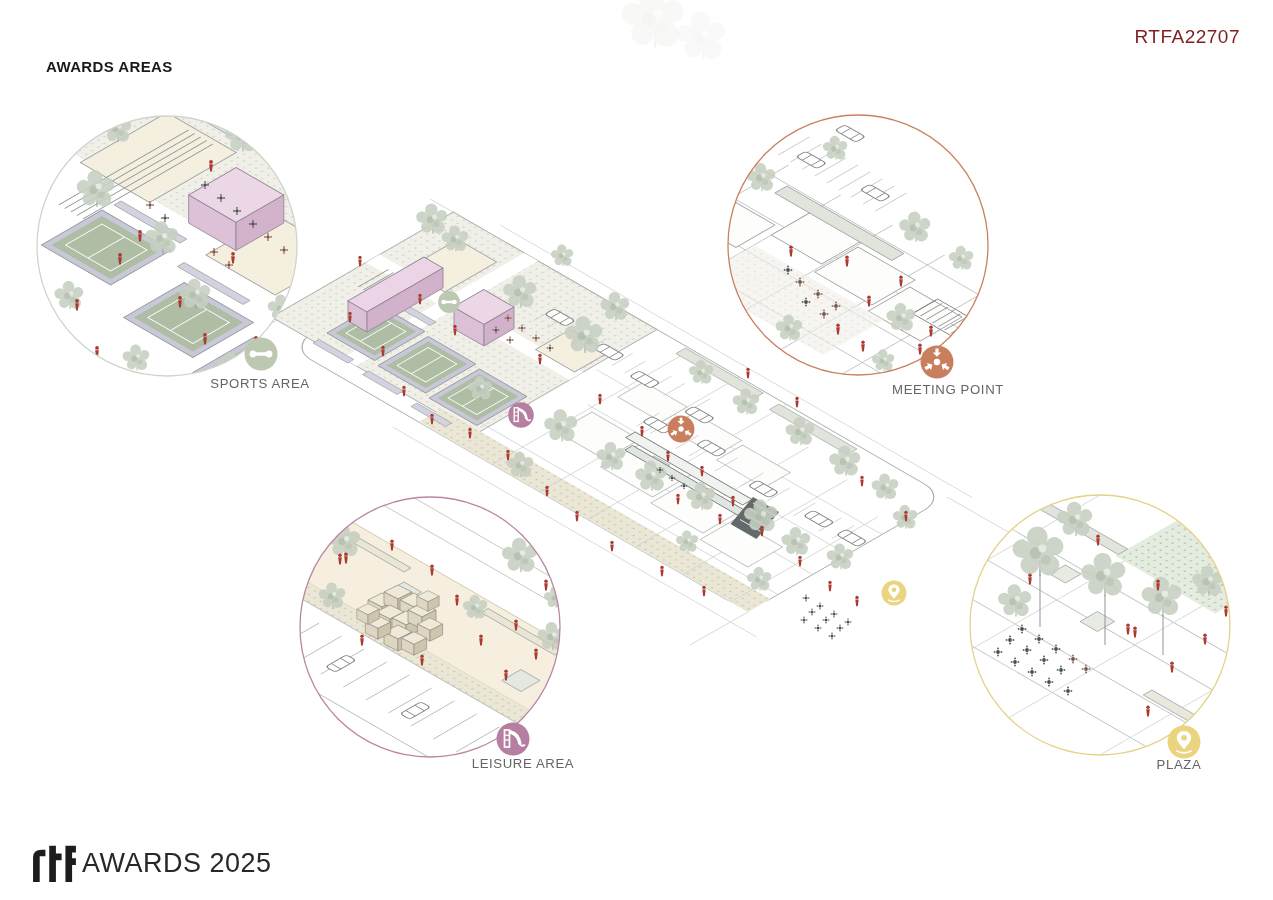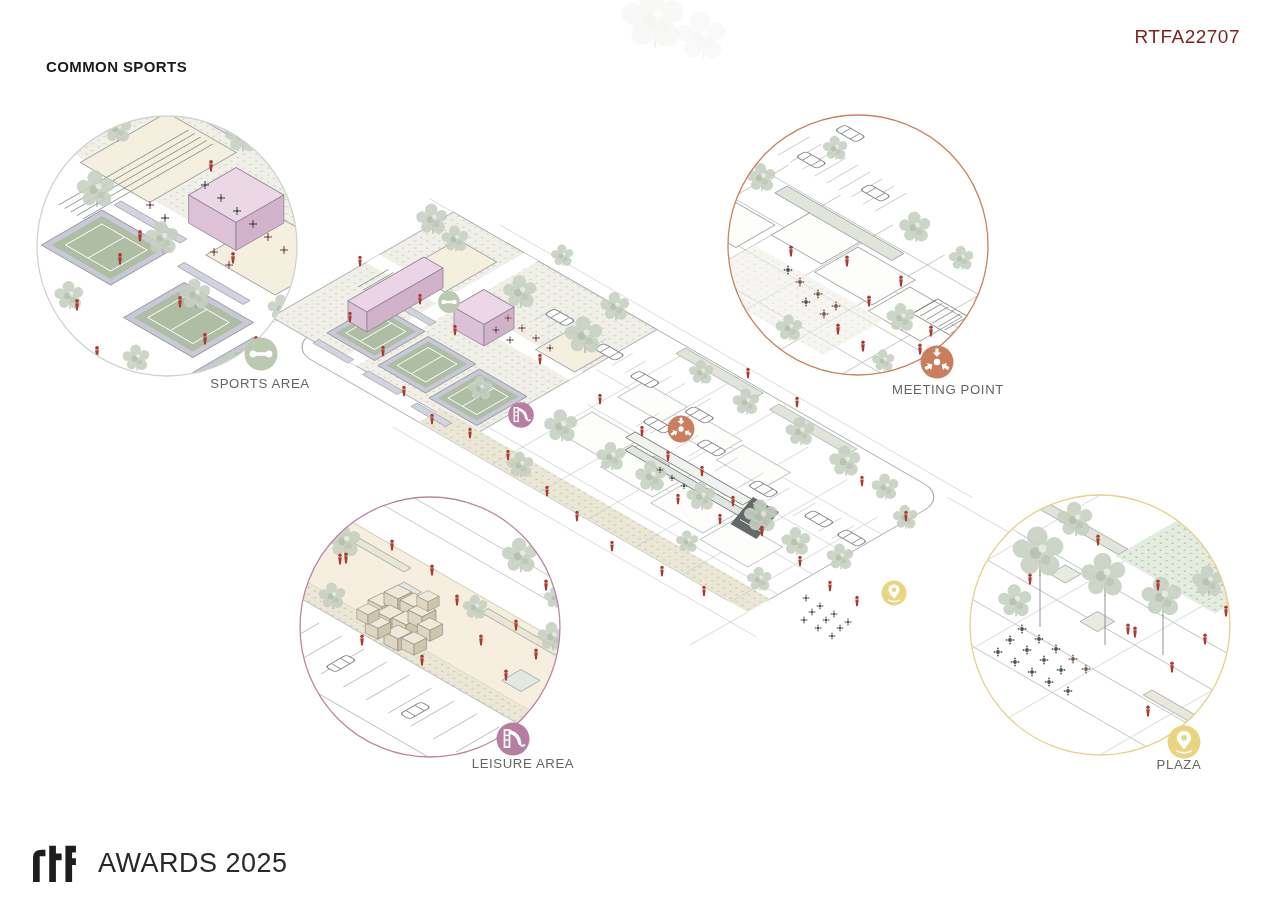--- a/index.html
+++ b/index.html
@@ -2,21 +2,21 @@
 <html><head>
 <meta charset="utf-8">
 <style>
   html,body{margin:0;padding:0;background:#ffffff;}
   .board{position:relative;width:1273px;height:900px;background:#ffffff;overflow:hidden;
          font-family:"Liberation Sans", sans-serif;}
   .board-svg{position:absolute;left:0;top:0;}
   .page-title{position:absolute;left:46px;top:58px;font-size:15px;font-weight:bold;
               color:#1a1a1a;letter-spacing:.4px;}
   .project-code{position:absolute;right:33px;top:26px;font-size:19px;color:#7f1d1d;letter-spacing:.5px;}
-  .footer{position:absolute;left:30px;top:843px;display:flex;align-items:center;gap:20px;}
+  .footer{position:absolute;left:30px;top:843px;display:flex;align-items:center;gap:4px;}
   .award-text{font-size:27px;color:#282828;letter-spacing:.5px;}
   .callout-label{font-size:13.2px;fill:#656565;letter-spacing:.6px;}
 </style>
 </head>
 <body>
 
 <div class="board">
 
 <svg class="board-svg" width="1273" height="900" viewBox="0 0 1273 900">
 <defs>
@@ -661,21 +661,21 @@
 </g>
 <text x="523" y="768" text-anchor="middle" class="callout-label">LEISURE AREA</text>
 
 <g transform="translate(1184,742)">
   <circle r="16.5" fill="#ead480"></circle>
         <use href="#gPin"></use>
 </g>
 <text x="1179" y="769" text-anchor="middle" class="callout-label">PLAZA</text>
 </svg>
 
-<div class="page-title">COMMON SPORTS</div>
+<div class="page-title">AWARDS AREAS</div>
 <div class="project-code">RTFA22707</div>
 
 <div class="footer">
   <svg width="48" height="40" viewBox="0 0 48 42">
     <g fill="#1d1d1d">
       <path d="M2,41 V15 Q2,7 11,7 H15 V14 H9 V41 Z"></path>
       <path d="M19,41 V3 H26 V11 H32 V18 H26 V41 Z"></path>
       <path d="M36,41 V3 H47 V10 H43 V16 H47 V23 H43 V41 Z"></path>
     </g>
   </svg>

